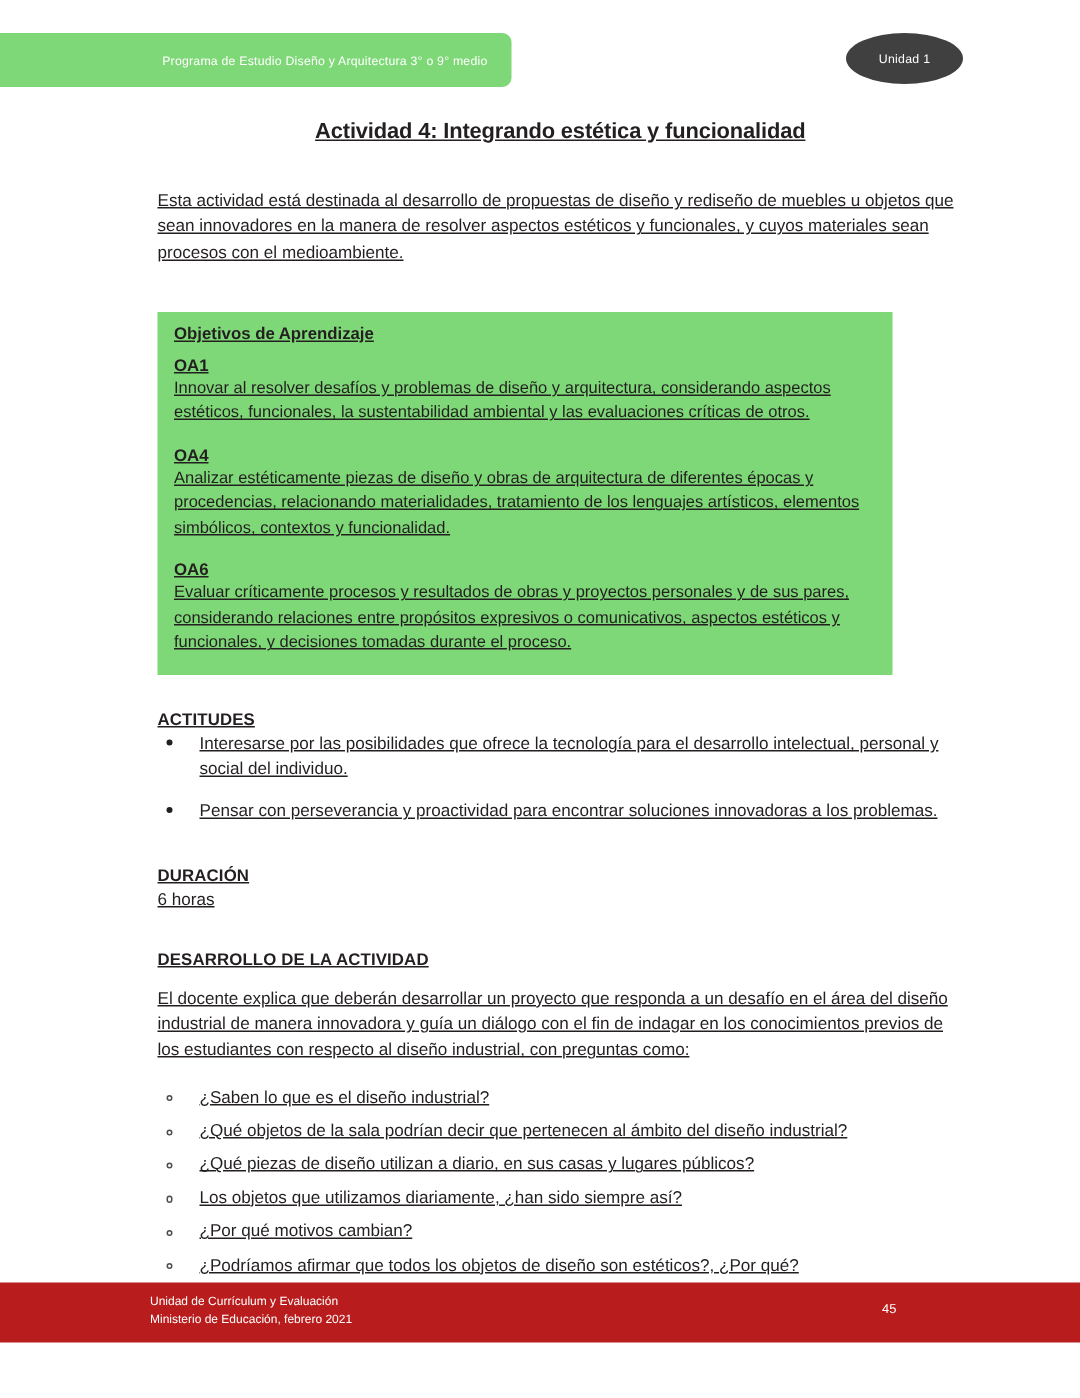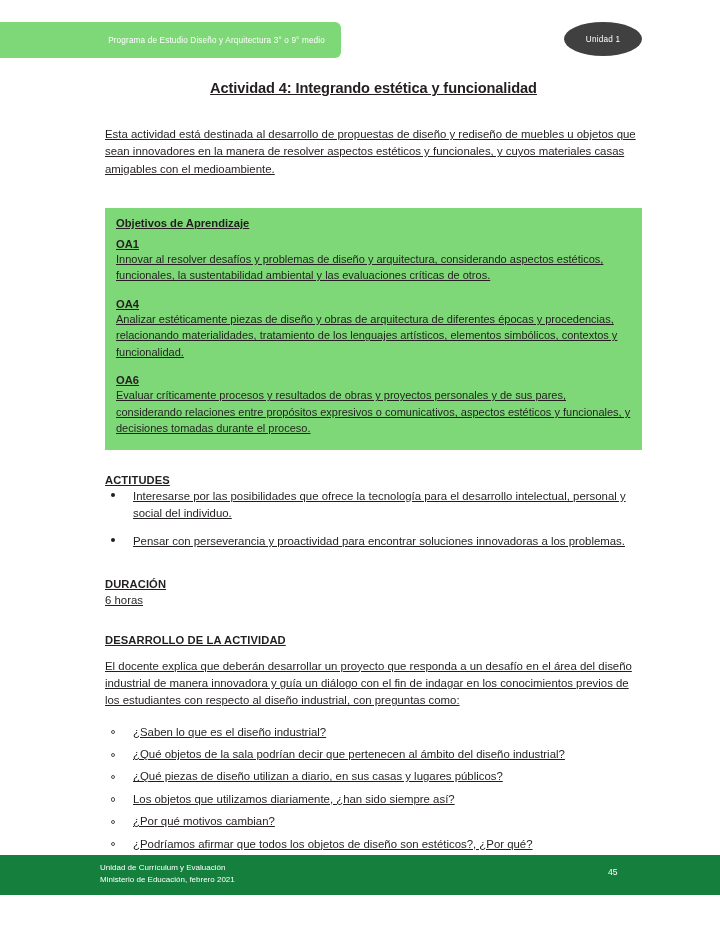--- a/index.html
+++ b/index.html
@@ -94,21 +94,21 @@
     text-align: left;
   }
 
   .spacer-propo { height: 30px; }
 
   
   .oa-box {
     background: #7ed877;
     padding: 9px 11px 13px 11px;
     box-sizing: border-box;
-    width: 537px;
+    width: 490px;
   }
   .oa-box-title {
     font-size: 11.2px;
     font-weight: bold;
     margin: 0 0 9px 0;
   }
   .oa-code {
     font-size: 11.2px;
     font-weight: bold;
     margin: 0 0 1px 0;
@@ -170,33 +170,33 @@
   .gap-md { height: 17px; }
   .gap-sm { height: 10px; }
 
   
   .footer-bar {
     position: absolute;
     left: 0;
     bottom: 37px;
     width: 720px;
     height: 40px;
-    background: #15803d;
+    background: #b91c1c;
   }
   .footer-text {
     position: absolute;
     left: 100px;
     top: 7px;
     color: #ffffff;
     font-size: 8.0px;
     line-height: 1.55;
   }
   .footer-page {
     position: absolute;
-    left: 608px;
+    left: 588px;
     top: 12px;
     color: #ffffff;
     font-size: 8.6px;
     text-align: right;
   }
 </style>
 </head>
 <body>
 
 <div class="header-zone">
@@ -206,21 +206,21 @@
   <div class="unit-badge">
     <span class="unit-badge-text">Unidad 1</span>
   </div>
 </div>
 
 <div class="content">
 
   <h1 class="doc-title">Actividad 4: Integrando estética y funcionalidad</h1>
 
   <div>
-    <p class="body-text">Esta actividad está destinada al desarrollo de propuestas de diseño y rediseño de muebles u objetos que sean innovadores en la manera de resolver aspectos estéticos y funcionales, y cuyos materiales casas amigables con el medioambiente.</p>
+    <p class="body-text">Esta actividad está destinada al desarrollo de propuestas de diseño y rediseño de muebles u objetos que sean innovadores en la manera de resolver aspectos estéticos y funcionales, y cuyos materiales sean procesos con el medioambiente.</p>
   </div>
 
   <div class="spacer-propo"></div>
 
   <div class="oa-box">
     <div class="oa-box-title">Objetivos de Aprendizaje</div>
 
     <div class="oa-item">
       <div class="oa-code">OA1</div>
       <div class="oa-text">Innovar al resolver desafíos y problemas de diseño y arquitectura, considerando aspectos estéticos, funcionales, la sustentabilidad ambiental y las evaluaciones críticas de otros.</div>

